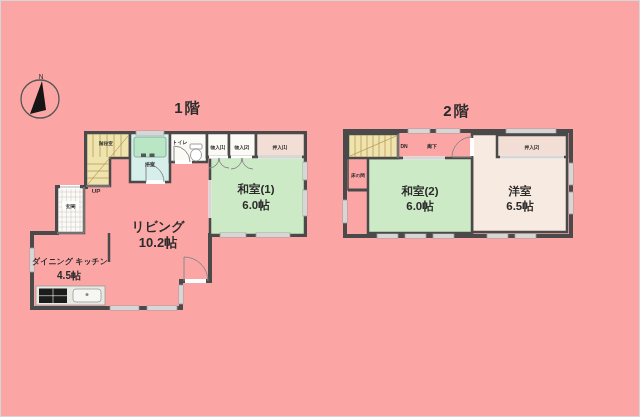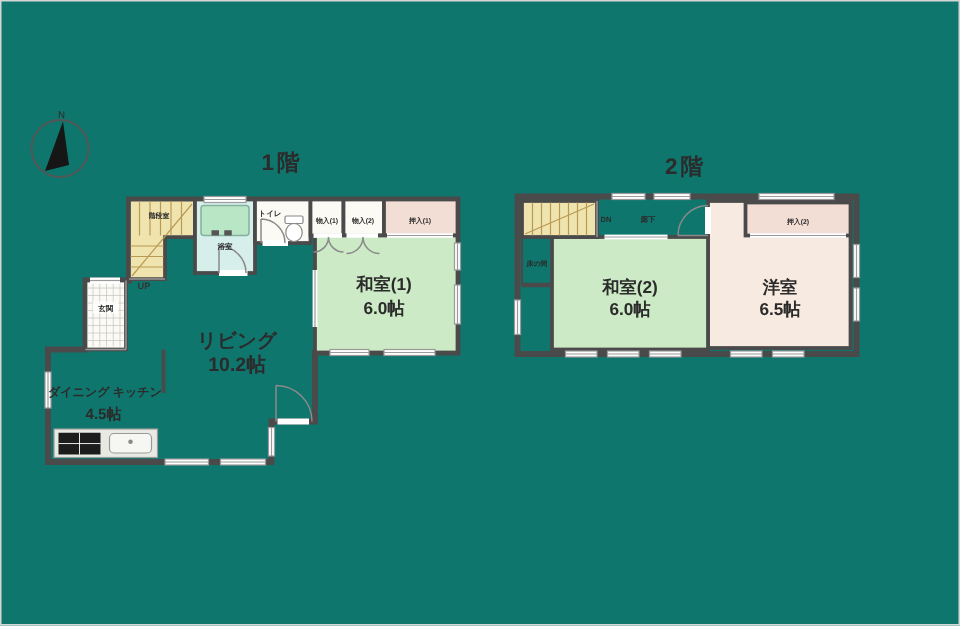--- a/index.html
+++ b/index.html
@@ -1,16 +1,16 @@
 <!DOCTYPE html>
 <html><head>
 <meta charset="utf-8">
 <style>
   html,body{margin:0;padding:0;background:#fff;}
-  #stage{position:relative;width:640px;height:417px;background:#0f766e;overflow:hidden;}
+  #stage{position:relative;width:640px;height:417px;background:#fca5a5;overflow:hidden;}
   svg{display:block;}
   text{font-family:"Liberation Sans","DejaVu Sans",sans-serif;fill:#2b2b2b;}
   .floor-title{font-size:15px;font-weight:bold;letter-spacing:2px;text-anchor:middle;}
   .lbl-lg{font-size:13px;font-weight:bold;text-anchor:middle;}
   .lbl-md{font-size:11.5px;font-weight:bold;text-anchor:middle;}
   .lbl-dk{font-size:8px;font-weight:bold;text-anchor:middle;}
   .lbl-dk2{font-size:10px;font-weight:bold;text-anchor:middle;}
   .lbl-sm{font-size:5px;font-weight:bold;text-anchor:middle;}
   .lbl-xs{font-size:4.6px;font-weight:bold;text-anchor:middle;}
   .lbl-updn{font-size:6.2px;font-weight:bold;text-anchor:middle;fill:#333;}

